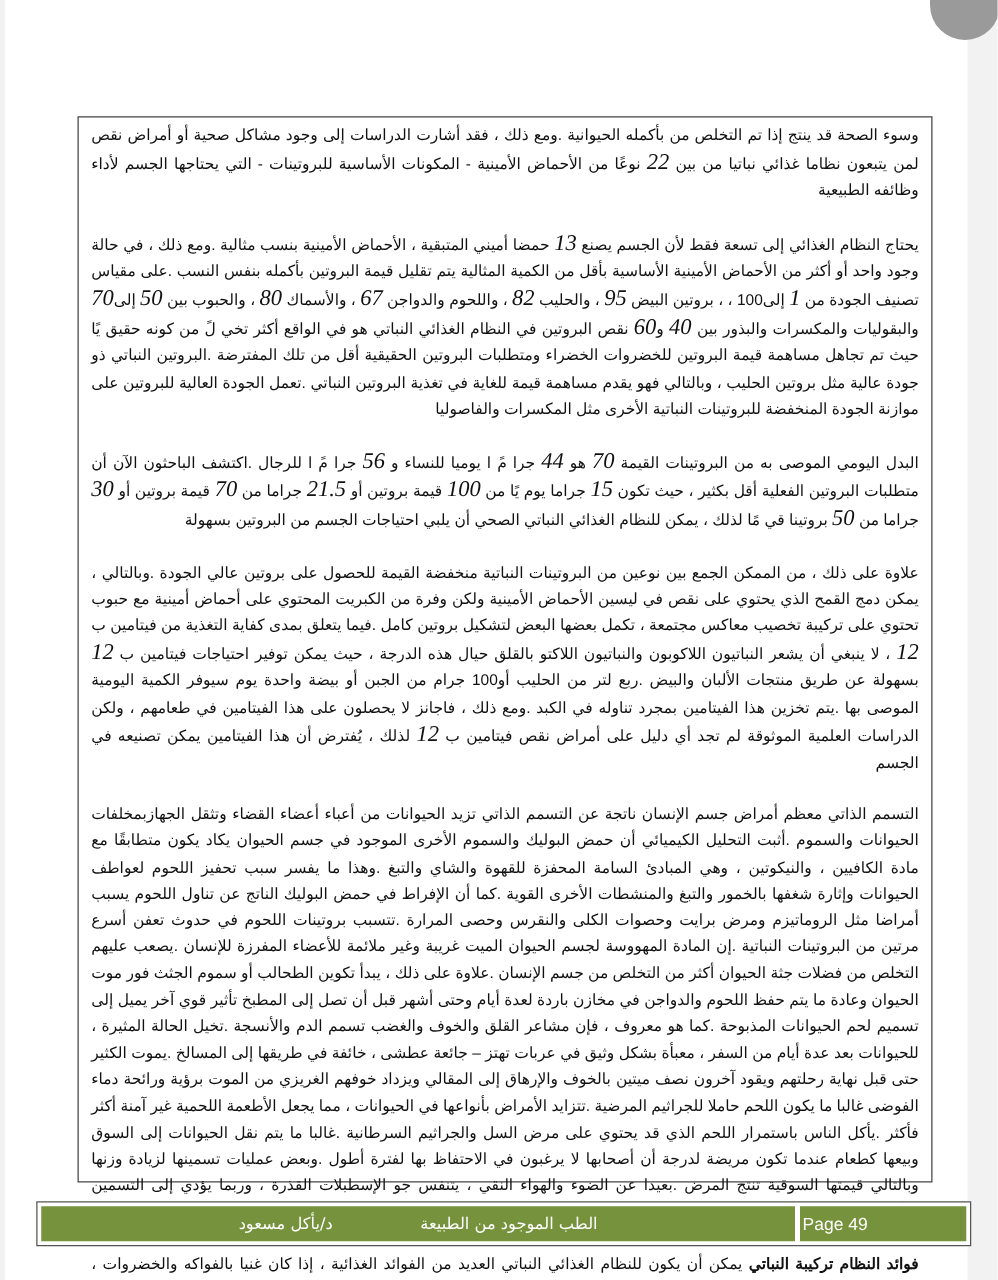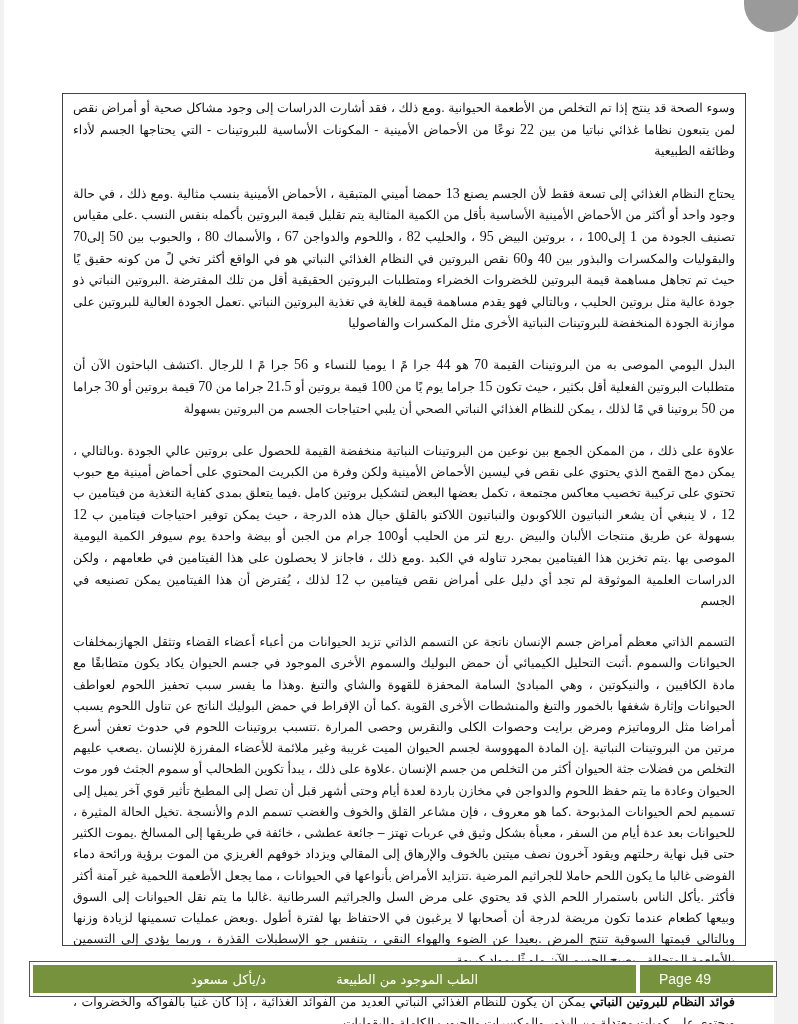--- a/index.html
+++ b/index.html
@@ -18,49 +18,49 @@
     position:absolute; left:58px; top:93px; width:684px; height:853px;
     border:1px solid #444; box-sizing:border-box; padding:4px 10px 0 10px;
     direction:rtl; text-align:justify;
   }
   .para {
     font-family:"Liberation Sans", sans-serif;
     font-size:12.4px; line-height:21.2px; color:#111; margin:0 0 20px 0;
     text-align:justify; text-align-last:right;
   }
   .para b { font-weight:bold; }
-  .para .num { font-family:"Liberation Serif", serif; font-size:14px; }
+  .para .num { font-style:italic; font-family:"Liberation Serif", serif; font-size:18px; }
   .footer-outer {
     position:absolute; left:25px; top:961px; width:748px; height:36px;
     border:1px solid #555; box-sizing:border-box; background:#fff;
   }
   .footer-left {
     position:absolute; left:3px; top:3px; width:603px; height:28px; background:#76923c;
     display:flex; align-items:center; justify-content:center; gap:70px;
     direction:rtl; color:#ffffff; font-family:"DejaVu Sans", sans-serif; font-size:13px; letter-spacing:2px;
   }
   .footer-right {
     position:absolute; left:610px; top:3px; width:133px; height:28px; background:#76923c;
-    display:flex; align-items:center; padding-left:19px; box-sizing:border-box;
+    display:flex; align-items:center; padding-left:2px; box-sizing:border-box;
     color:#ffffff; font-family:"Liberation Sans", sans-serif; font-size:14px;
   }
 </style>
 </head>
 <body>
 
 <div class="page">
   <div class="corner-tab" style="background: rgb(154, 154, 154);"></div>
 
   <div class="content-box">
-    <p class="para"><span>وسوء الصحة قد  ينتج إذا تم التخلص من الأطعمة الحيوانية .ومع ذلك ، فقد أشارت الدراسات إلى وجود مشاكل صحية أو أمراض نقص لمن يتبعون نظاما غذائي نباتيا من بين </span><span class="num">22</span><span> نوعًا من الأحماض الأمينية - المكونات الأساسية للبروتينات - التي يحتاجها الجسم لأداء وظائفه الطبيعية</span></p>
+    <p class="para"><span>وسوء الصحة قد  ينتج إذا تم التخلص من بأكمله الحيوانية .ومع ذلك ، فقد أشارت الدراسات إلى وجود مشاكل صحية أو أمراض نقص لمن يتبعون نظاما غذائي نباتيا من بين </span><span class="num">22</span><span> نوعًا من الأحماض الأمينية - المكونات الأساسية للبروتينات - التي يحتاجها الجسم لأداء وظائفه الطبيعية</span></p>
     <p class="para"><span>يحتاج النظام الغذائي إلى تسعة فقط لأن الجسم يصنع </span><span class="num">13</span><span> حمضا أميني المتبقية ، الأحماض الأمينية بنسب مثالية .ومع ذلك ، في حالة  وجود واحد أو أكثر من الأحماض الأمينية الأساسية بأقل من الكمية المثالية يتم تقليل قيمة البروتين بأكمله بنفس النسب .على مقياس تصنيف الجودة من </span><span class="num">1</span><span> إلى100  ، ، بروتين البيض </span><span class="num">95</span><span> ، والحليب </span><span class="num">82</span><span> ، واللحوم والدواجن </span><span class="num">67</span><span> ، والأسماك </span><span class="num">80</span><span> ، والحبوب بين </span><span class="num">50</span><span> إلى</span><span class="num">70</span><span>  والبقوليات والمكسرات والبذور بين </span><span class="num">40</span><span> و</span><span class="num">60</span><span>  نقص البروتين في النظام الغذائي النباتي هو في الواقع أكثر تخي لً من كونه حقيق يًا حيث تم تجاهل مساهمة قيمة البروتين للخضروات الخضراء ومتطلبات البروتين الحقيقية أقل من تلك المفترضة .البروتين النباتي ذو جودة عالية مثل بروتين الحليب ، وبالتالي فهو يقدم مساهمة قيمة للغاية في تغذية البروتين النباتي .تعمل الجودة العالية للبروتين على موازنة الجودة المنخفضة للبروتينات النباتية الأخرى مثل المكسرات والفاصوليا</span></p>
     <p class="para"><span>البدل اليومي الموصى به من البروتينات القيمة </span><span class="num">70</span><span> هو </span><span class="num">44</span><span> جرا مً ا يوميا للنساء و </span><span class="num">56</span><span> جرا مً ا للرجال .اكتشف الباحثون الآن أن متطلبات البروتين الفعلية أقل بكثير ، حيث تكون </span><span class="num">15</span><span> جراما يوم يًا من </span><span class="num">100</span><span> قيمة بروتين أو </span><span class="num">21.5</span><span> جراما من </span><span class="num">70</span><span> قيمة بروتين أو </span><span class="num">30</span><span> جراما من </span><span class="num">50</span><span> بروتينا قي مًا لذلك ، يمكن للنظام الغذائي النباتي الصحي أن يلبي احتياجات الجسم من البروتين بسهولة</span></p>
     <p class="para"><span>علاوة على ذلك ، من الممكن الجمع بين نوعين من البروتينات النباتية منخفضة القيمة للحصول على بروتين عالي الجودة .وبالتالي ، يمكن دمج القمح الذي يحتوي على نقص في ليسين الأحماض الأمينية ولكن وفرة من الكبريت المحتوي على أحماض أمينية مع حبوب تحتوي على تركيبة تخصيب معاكس مجتمعة ، تكمل بعضها البعض لتشكيل بروتين كامل .فيما يتعلق بمدى كفاية التغذية من فيتامين ب </span><span class="num">12</span><span> ، لا ينبغي أن يشعر النباتيون اللاكوبون والنباتيون اللاكتو بالقلق حيال هذه الدرجة ، حيث يمكن توفير احتياجات فيتامين ب </span><span class="num">12</span><span> بسهولة عن طريق منتجات الألبان والبيض .ربع لتر من الحليب أو100  جرام من الجبن أو بيضة واحدة يوم سيوفر الكمية اليومية الموصى بها .يتم تخزين هذا الفيتامين بمجرد تناوله في الكبد .ومع ذلك ، فاجانز لا يحصلون على هذا الفيتامين في طعامهم ، ولكن الدراسات العلمية الموثوقة لم تجد أي دليل على أمراض نقص فيتامين ب </span><span class="num">12</span><span> لذلك ، يُفترض أن هذا الفيتامين يمكن تصنيعه في الجسم</span></p>
     <p class="para"><span>التسمم الذاتي معظم أمراض جسم الإنسان ناتجة عن التسمم الذاتي تزيد الحيوانات من أعباء أعضاء القضاء وتثقل الجهازبمخلفات الحيوانات والسموم .أثبت التحليل الكيميائي أن حمض البوليك والسموم الأخرى الموجود في جسم الحيوان يكاد يكون متطابقًا مع مادة الكافيين ، والنيكوتين ، وهي المبادئ السامة المحفزة للقهوة والشاي والتبغ .وهذا ما يفسر سبب تحفيز اللحوم لعواطف الحيوانات وإثارة شغفها بالخمور والتبغ والمنشطات الأخرى القوية .كما أن الإفراط في حمض البوليك الناتج عن تناول اللحوم يسبب أمراضا مثل الروماتيزم ومرض برايت وحصوات الكلى والنقرس وحصى المرارة .تتسبب بروتينات اللحوم في حدوث تعفن أسرع مرتين من البروتينات النباتية .إن المادة المهووسة لجسم الحيوان الميت غريبة وغير ملائمة للأعضاء المفرزة للإنسان .يصعب عليهم التخلص من فضلات جثة الحيوان أكثر من التخلص من جسم الإنسان .علاوة على ذلك ، يبدأ تكوين الطحالب أو سموم الجثث فور موت الحيوان وعادة ما يتم حفظ اللحوم والدواجن في مخازن باردة لعدة أيام وحتى أشهر قبل أن تصل إلى المطبخ تأثير قوي آخر يميل إلى تسميم لحم الحيوانات المذبوحة .كما هو معروف ، فإن مشاعر القلق والخوف والغضب تسمم الدم والأنسجة .تخيل الحالة المثيرة ، للحيوانات بعد عدة أيام من السفر ، معبأة بشكل وثيق في عربات تهتز – جائعة عطشى ، خائفة في طريقها إلى المسالخ .يموت الكثير حتى قبل نهاية رحلتهم ويقود آخرون نصف ميتين بالخوف والإرهاق إلى المقالي ويزداد خوفهم الغريزي من الموت برؤية ورائحة دماء الفوضى غالبا ما يكون اللحم حاملا للجراثيم المرضية .تتزايد الأمراض بأنواعها في الحيوانات ، مما يجعل الأطعمة اللحمية غير آمنة أكثر فأكثر .يأكل الناس باستمرار اللحم الذي قد يحتوي على مرض السل والجراثيم السرطانية .غالبا ما يتم نقل الحيوانات إلى السوق وبيعها كطعام عندما تكون مريضة لدرجة أن أصحابها لا يرغبون في الاحتفاظ بها لفترة أطول .وبعض عمليات تسمينها لزيادة وزنها وبالتالي قيمتها السوقية تنتج المرض .بعيدا عن الضوء والهواء النقي ، يتنفس جو الإسطبلات القذرة ، وربما يؤدي إلى التسمين بالأطعمة المتحللة ، يصبح الجسم الآن ملو ثًا بمواد كريهة</span></p>
-    <p class="para"><b>فوائد النظام للبروتين النباتي</b><span> يمكن أن يكون للنظام الغذائي النباتي العديد من الفوائد الغذائية ، إذا كان غنيا بالفواكه والخضروات ، ويحتوي على كميات معتدلة من البذور والمكسرات والحبوب الكاملة والبقوليات</span></p>
+    <p class="para"><b>فوائد النظام تركيبة النباتي</b><span> يمكن أن يكون للنظام الغذائي النباتي العديد من الفوائد الغذائية ، إذا كان غنيا بالفواكه والخضروات ، ويحتوي على كميات معتدلة من البذور والمكسرات والحبوب الكاملة والبقوليات</span></p>
   </div>
 
   <div class="footer-outer">
     <div class="footer-left" style="background: rgb(118, 146, 60);">
       <span>الطب الموجود من الطبيعة</span>
       <span>د/يأكل مسعود</span>
     </div>
     <div class="footer-right" style="background: rgb(118, 146, 60);">
       <span>Page 49</span>
     </div>

